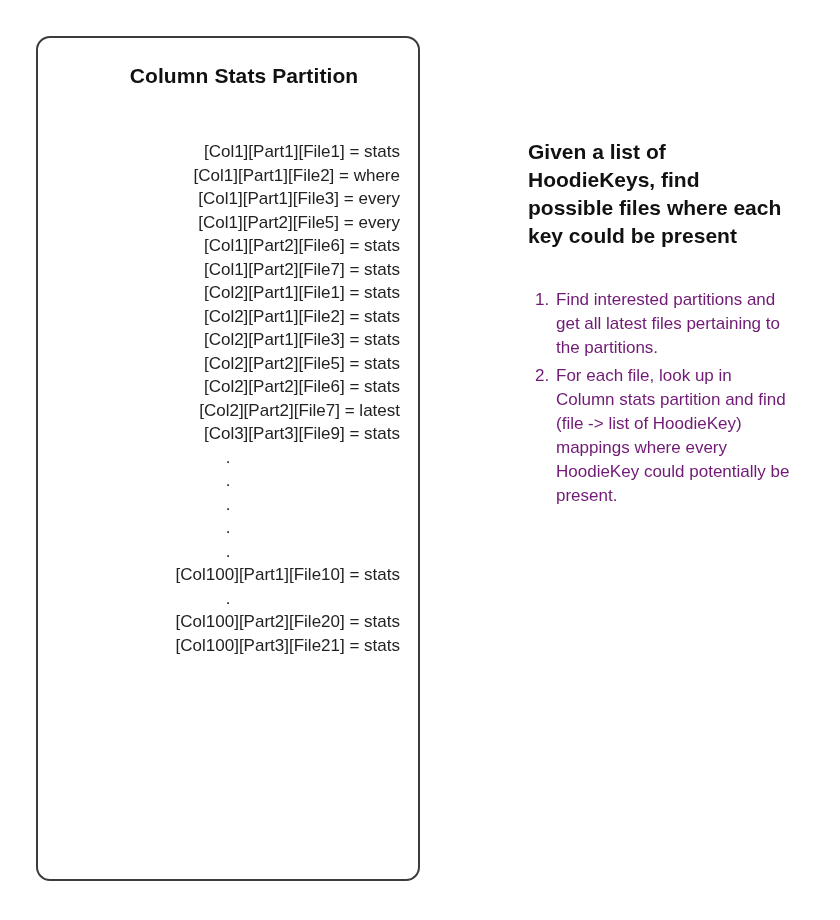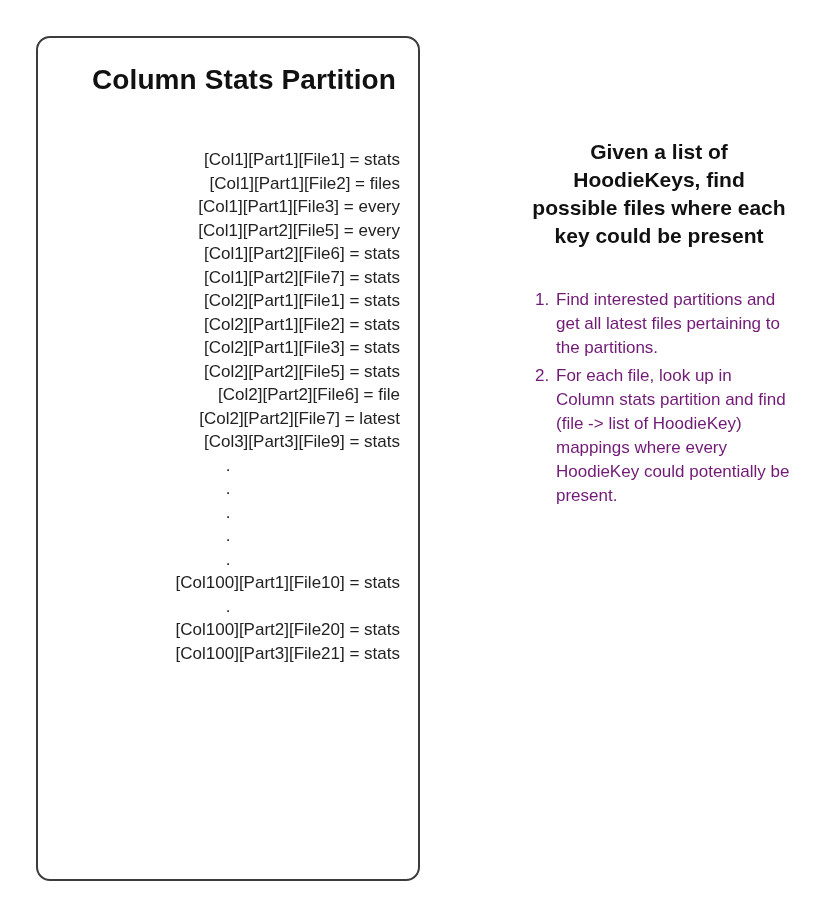--- a/index.html
+++ b/index.html
@@ -24,21 +24,21 @@
     width: 384px;
     height: 845px;
     border: 2px solid #3c3c3c;
     border-radius: 14px;
     box-sizing: border-box;
     background: #ffffff;
   }
 
   .box-title {
     text-align: center;
-    font-size: 28px;
+    font-size: 21px;
     font-weight: bold;
     color: #111111;
     margin-top: 26px;
     letter-spacing: 0.1px;
     margin-left: 32px;
   }
 
   .entry-list {
     margin-top: 52px;
     padding: 0 18px;
@@ -65,21 +65,20 @@
 
   
   .right-col {
     position: absolute;
     left: 528px;
     top: 138px;
     width: 262px;
   }
 
   .right-heading {
-    text-align: center;
     font-size: 21px;
     font-weight: bold;
     line-height: 28px;
     color: #111111;
   }
 
   .steps {
     margin: 38px 0 0 0;
     padding-left: 26px;
     list-style-type: decimal;
@@ -94,30 +93,30 @@
   }
 </style>
 </head>
 <body>
 
 <div class="stats-box">
   <div class="box-title">Column Stats Partition</div>
   <div class="entry-list">
     <div>
       <div class="entry">[Col1][Part1][File1] = stats</div>
-      <div class="entry">[Col1][Part1][File2] = files</div>
+      <div class="entry">[Col1][Part1][File2] = where</div>
       <div class="entry">[Col1][Part1][File3] = every</div>
       <div class="entry">[Col1][Part2][File5] = every</div>
       <div class="entry">[Col1][Part2][File6] = stats</div>
       <div class="entry">[Col1][Part2][File7] = stats</div>
       <div class="entry">[Col2][Part1][File1] = stats</div>
       <div class="entry">[Col2][Part1][File2] = stats</div>
       <div class="entry">[Col2][Part1][File3] = stats</div>
       <div class="entry">[Col2][Part2][File5] = stats</div>
-      <div class="entry">[Col2][Part2][File6] = file</div>
+      <div class="entry">[Col2][Part2][File6] = stats</div>
       <div class="entry">[Col2][Part2][File7] = latest</div>
       <div class="entry">[Col3][Part3][File9] = stats</div>
     </div>
     <div class="dots">
       <div class="dot-row">.</div>
       <div class="dot-row">.</div>
       <div class="dot-row">.</div>
       <div class="dot-row">.</div>
       <div class="dot-row">.</div>
     </div>

